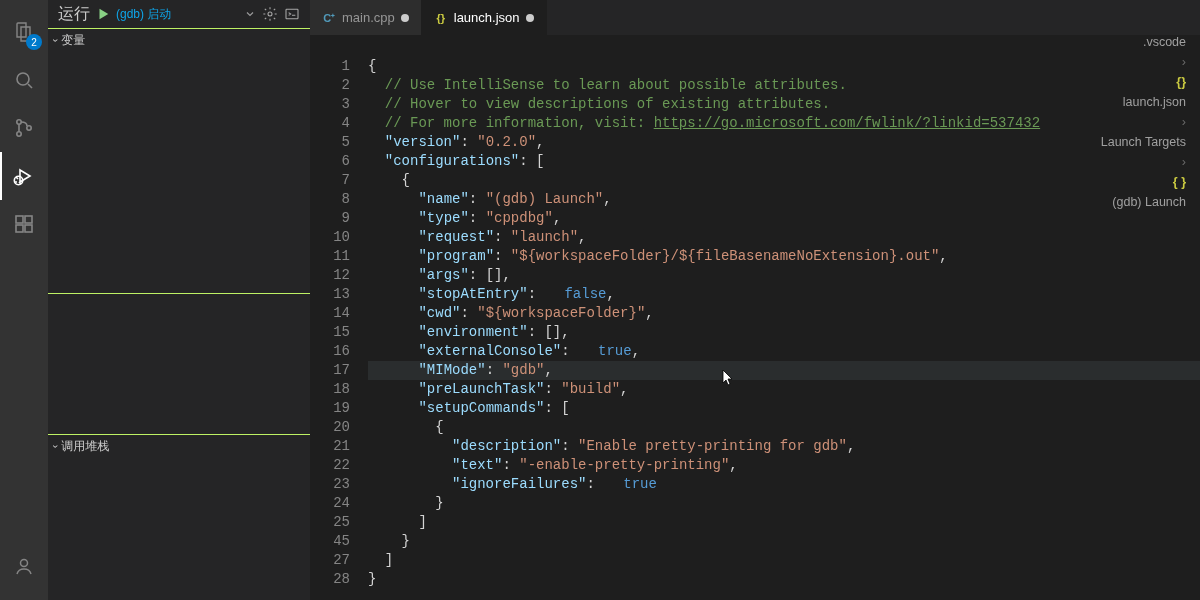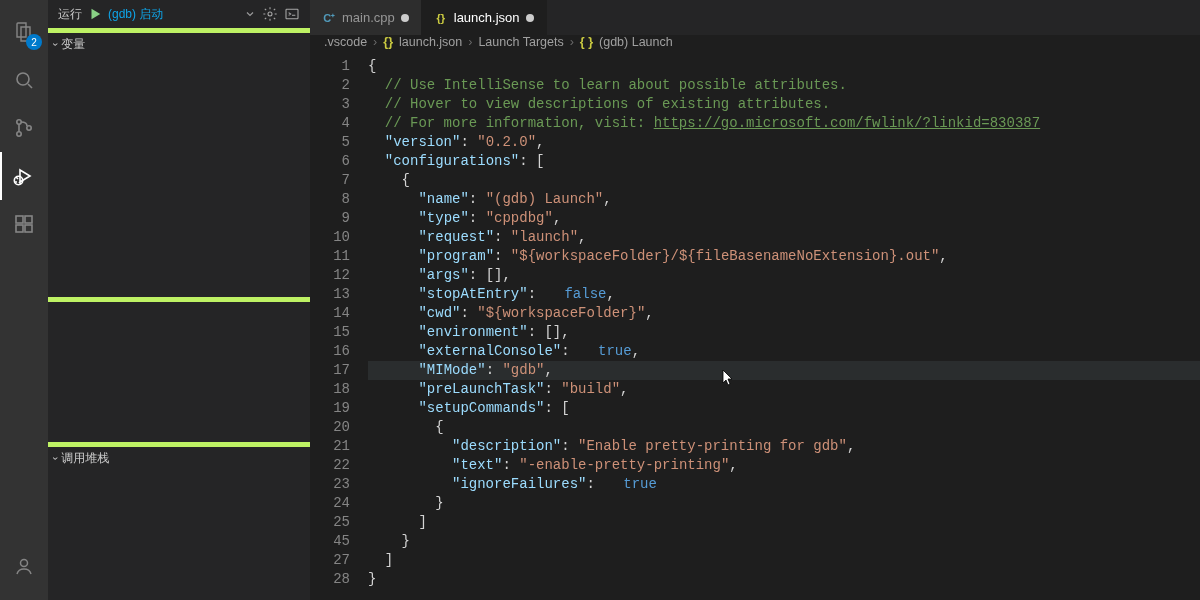--- a/index.html
+++ b/index.html
@@ -48,32 +48,32 @@
   flex-direction: column;
   flex-shrink: 0;
 }
 .run-header {
   height: 28px;
   display: flex; align-items: center;
   padding: 0 10px;
   color: #bbbbbb;
   gap: 6px;
 }
-.run-label { font-size: 12px; color: #cccccc; }
+.run-label { font-size: 16px; color: #cccccc; }
 .run-play { color: #89d185; display: flex; align-items: center; }
 .run-config {
   flex: 1;
   color: #0ea5e9;
   font-size: 12px;
   display: flex; align-items: center; gap: 4px;
 }
 .run-chev { color: #9a9a9a; }
 .run-hdr-icon { color: #a8a8a8; }
 
-.panel-section { border-top: 5px solid #bef264; }
+.panel-section { border-top: 1px solid #bef264; }
 .panel-hdr {
   height: 22px;
   display: flex; align-items: center;
   padding: 0 6px;
   color: #cccccc;
   font-size: 12px;
   gap: 4px;
 }
 .panel-hdr .chev { color: #cccccc; transform: rotate(90deg); display: inline-block; font-size: 10px; }
 .panel-spacer { height: 242px; }
@@ -103,25 +103,26 @@
   background: #1e1e1e;
   color: #ffffff;
 }
 .tab .tab-icon { width: 14px; height: 14px; display: flex; align-items: center; justify-content: center; }
 .tab .tab-dot { width: 8px; height: 8px; border-radius: 50%; background: #cccccc; }
 .icon-cpp { color: #519aba; font-weight: bold; font-size: 11px; }
 .icon-json { color: #cbcb41; font-weight: bold; font-size: 11px; }
 
 .breadcrumbs {
   height: 22px;
-  display: flex; align-items: flex-start;
+  display: flex; align-items: flex-end;
   padding: 0 14px;
   color: #a0a0a0;
   font-size: 12.5px;
   gap: 6px;
+  flex-direction: column;
 }
 .bc-sep { color: #6a6a6a; }
 .bc-json-brace { color: #cbcb41; font-weight: bold; }
 
 .editor {
   flex: 1;
   display: flex;
   font-family: Consolas, "Courier New", monospace;
   font-size: 14px;
   line-height: 19px;
@@ -314,21 +315,21 @@
         <div class="ln">24</div>
         <div class="ln">25</div>
         <div class="ln">45</div>
         <div class="ln">27</div>
         <div class="ln">28</div>
       </div>
     <div class="code">
 <div class="codeline"><span class="tok-brace">{</span></div>
 <div class="codeline">  <span class="tok-comment">// Use IntelliSense to learn about possible attributes.</span></div>
 <div class="codeline">  <span class="tok-comment">// Hover to view descriptions of existing attributes.</span></div>
-<div class="codeline">  <span class="tok-comment">// For more information, visit: </span><span class="tok-link">https://go.microsoft.com/fwlink/?linkid=830387</span></div>
+<div class="codeline">  <span class="tok-comment">// For more information, visit: </span><span class="tok-link">https://go.microsoft.com/fwlink/?linkid=537432</span></div>
 <div class="codeline">  <span class="tok-key">"version"</span><span class="tok-punc">: </span><span class="tok-str">"0.2.0"</span><span class="tok-punc">,</span></div>
 <div class="codeline">  <span class="tok-key">"configurations"</span><span class="tok-punc">: [</span></div>
 <div class="codeline">    <span class="tok-brace">{</span></div>
 <div class="codeline">      <span class="tok-key">"name"</span><span class="tok-punc">: </span><span class="tok-str">"(gdb) Launch"</span><span class="tok-punc">,</span></div>
 <div class="codeline">      <span class="tok-key">"type"</span><span class="tok-punc">: </span><span class="tok-str">"cppdbg"</span><span class="tok-punc">,</span></div>
 <div class="codeline">      <span class="tok-key">"request"</span><span class="tok-punc">: </span><span class="tok-str">"launch"</span><span class="tok-punc">,</span></div>
 <div class="codeline">      <span class="tok-key">"program"</span><span class="tok-punc">: </span><span class="tok-str">"${workspaceFolder}/${fileBasenameNoExtension}.out"</span><span class="tok-punc">,</span></div>
 <div class="codeline">      <span class="tok-key">"args"</span><span class="tok-punc">: [],</span></div>
 <div class="codeline">      <span class="tok-key">"stopAtEntry"</span><span class="tok-punc">: </span><span class="tok-bool">false</span><span class="tok-punc">,</span></div>
 <div class="codeline">      <span class="tok-key">"cwd"</span><span class="tok-punc">: </span><span class="tok-str">"${workspaceFolder}"</span><span class="tok-punc">,</span></div>

